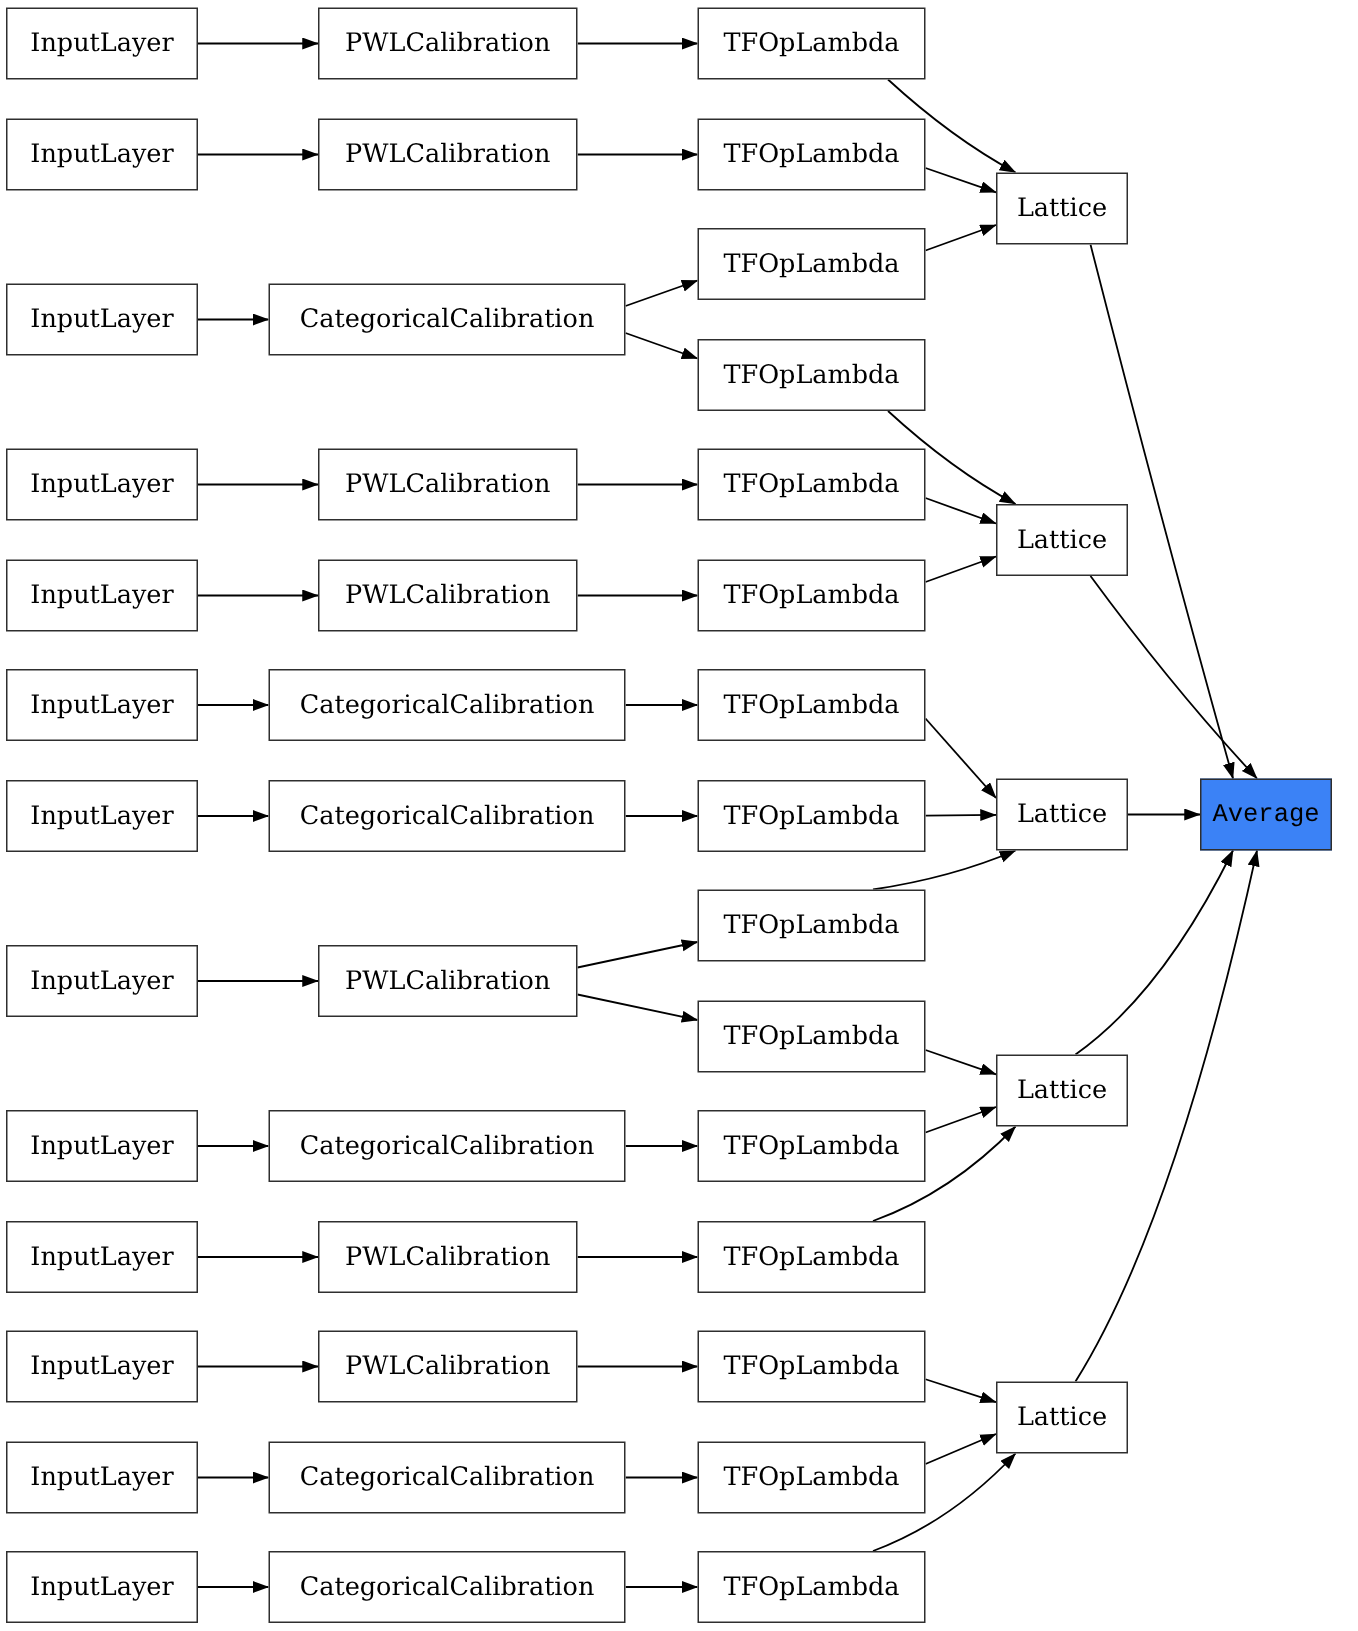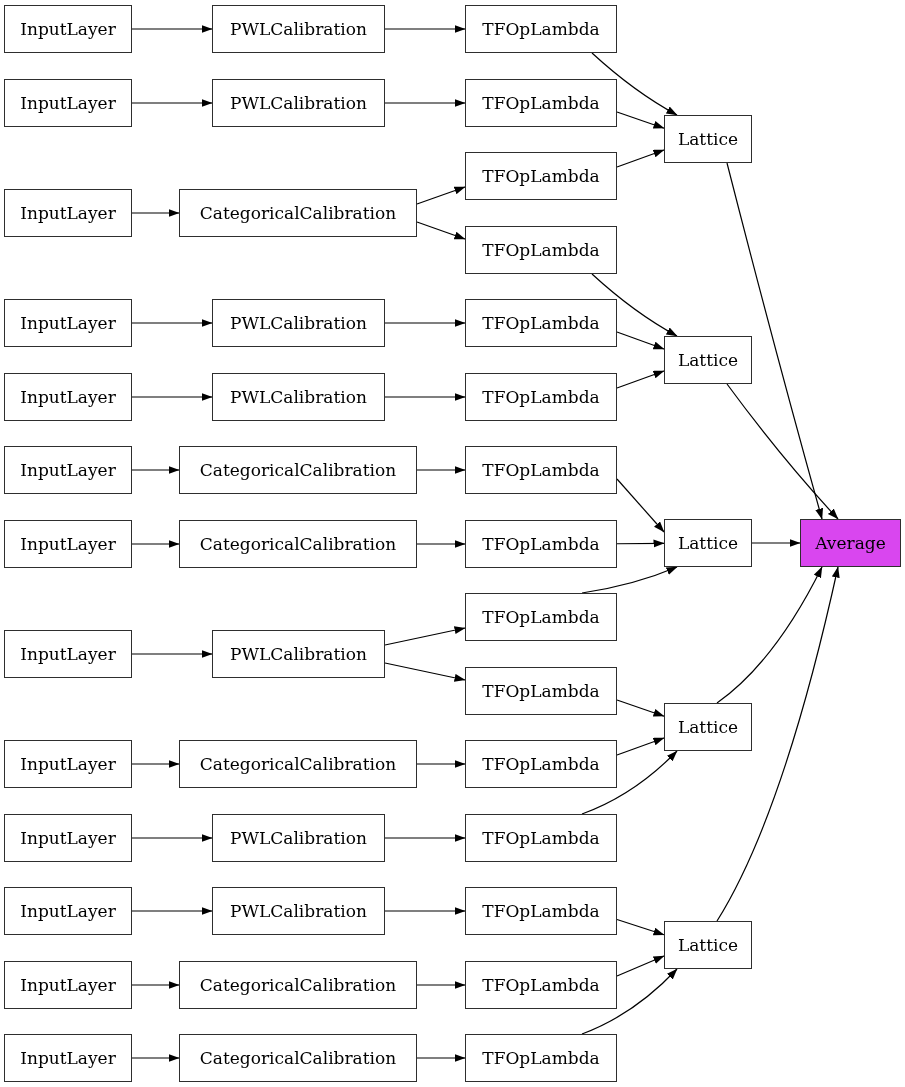--- a/index.html
+++ b/index.html
@@ -140,15 +140,15 @@
       <div class="node" style="left: 465px; top: 740px; width: 152px; height: 48px; border-color: rgb(46, 46, 46); background: rgb(255, 255, 255); color: rgb(0, 0, 0);">TFOpLambda</div>
       <div class="node" style="left: 465px; top: 814px; width: 152px; height: 48px; border-color: rgb(46, 46, 46); background: rgb(255, 255, 255); color: rgb(0, 0, 0);">TFOpLambda</div>
       <div class="node" style="left: 465px; top: 887px; width: 152px; height: 48px; border-color: rgb(46, 46, 46); background: rgb(255, 255, 255); color: rgb(0, 0, 0);">TFOpLambda</div>
       <div class="node" style="left: 465px; top: 961px; width: 152px; height: 48px; border-color: rgb(46, 46, 46); background: rgb(255, 255, 255); color: rgb(0, 0, 0);">TFOpLambda</div>
       <div class="node" style="left: 465px; top: 1034px; width: 152px; height: 48px; border-color: rgb(46, 46, 46); background: rgb(255, 255, 255); color: rgb(0, 0, 0);">TFOpLambda</div>
       <div class="node" style="left: 664px; top: 115px; width: 88px; height: 48px; border-color: rgb(46, 46, 46); background: rgb(255, 255, 255); color: rgb(0, 0, 0);">Lattice</div>
       <div class="node" style="left: 664px; top: 336px; width: 88px; height: 48px; border-color: rgb(46, 46, 46); background: rgb(255, 255, 255); color: rgb(0, 0, 0);">Lattice</div>
       <div class="node" style="left: 664px; top: 519px; width: 88px; height: 48px; border-color: rgb(46, 46, 46); background: rgb(255, 255, 255); color: rgb(0, 0, 0);">Lattice</div>
       <div class="node" style="left: 664px; top: 703px; width: 88px; height: 48px; border-color: rgb(46, 46, 46); background: rgb(255, 255, 255); color: rgb(0, 0, 0);">Lattice</div>
       <div class="node" style="left: 664px; top: 921px; width: 88px; height: 48px; border-color: rgb(46, 46, 46); background: rgb(255, 255, 255); color: rgb(0, 0, 0);">Lattice</div>
-      <div class="node" style="left: 800px; top: 519px; width: 101px; height: 48px; border-color: rgb(46, 46, 46); background: #d946ef; color: rgb(0, 0, 0);">Average</div>
+      <div class="node" style="left: 800px; top: 519px; width: 88px; height: 48px; border-color: rgb(46, 46, 46); background: #3b82f6; color: rgb(0, 0, 0); font-family: Liberation Mono, monospace;">Average</div>
     </div>
 </div>
 
 </body></html>

